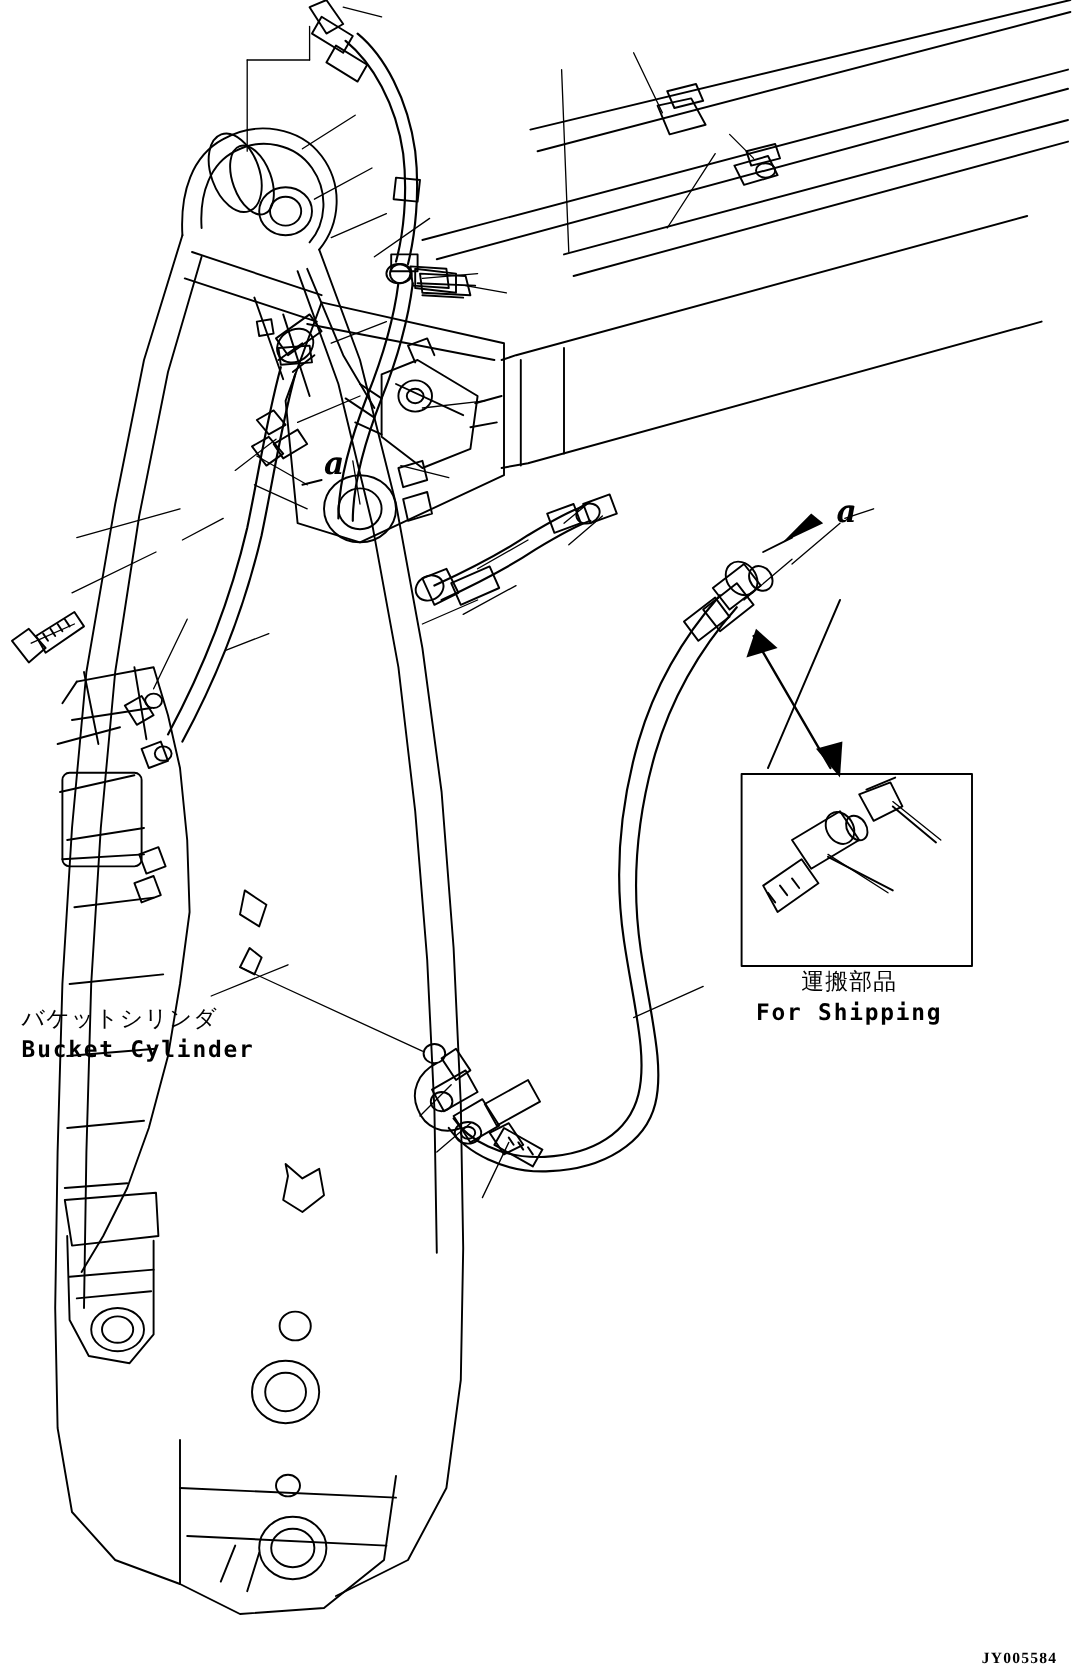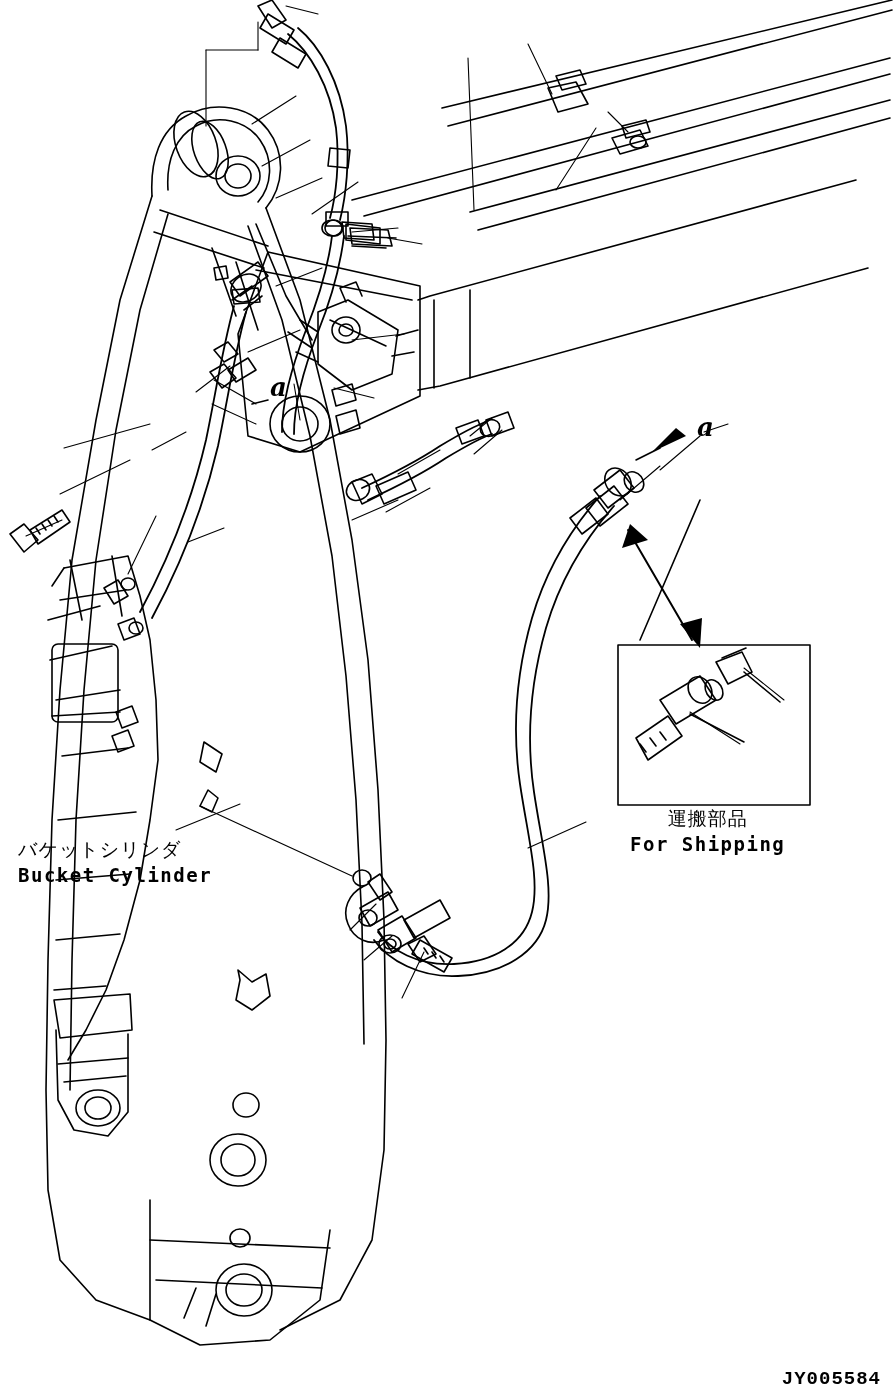--- a/index.html
+++ b/index.html
@@ -37,22 +37,22 @@
     font-size: 19px;
     letter-spacing: 1px;
   }
   .lbl-en {
     font-family: "DejaVu Sans Mono", monospace;
     font-size: 19px;
     letter-spacing: 1.5px;
     font-weight: 700;
   }
   .lbl-code {
-    font-family: Liberation Mono, monospace;
-    font-size: 19px;
+    font-family: Liberation Serif, serif;
+    font-size: 13px;
     letter-spacing: 1px;
     font-weight: 700;
   }
   .lbl-marker {
     font-family: "DejaVu Serif", serif;
     font-size: 26px;
     font-weight: 700;
     font-style: italic;
   }
   #bucket-cylinder-label {

